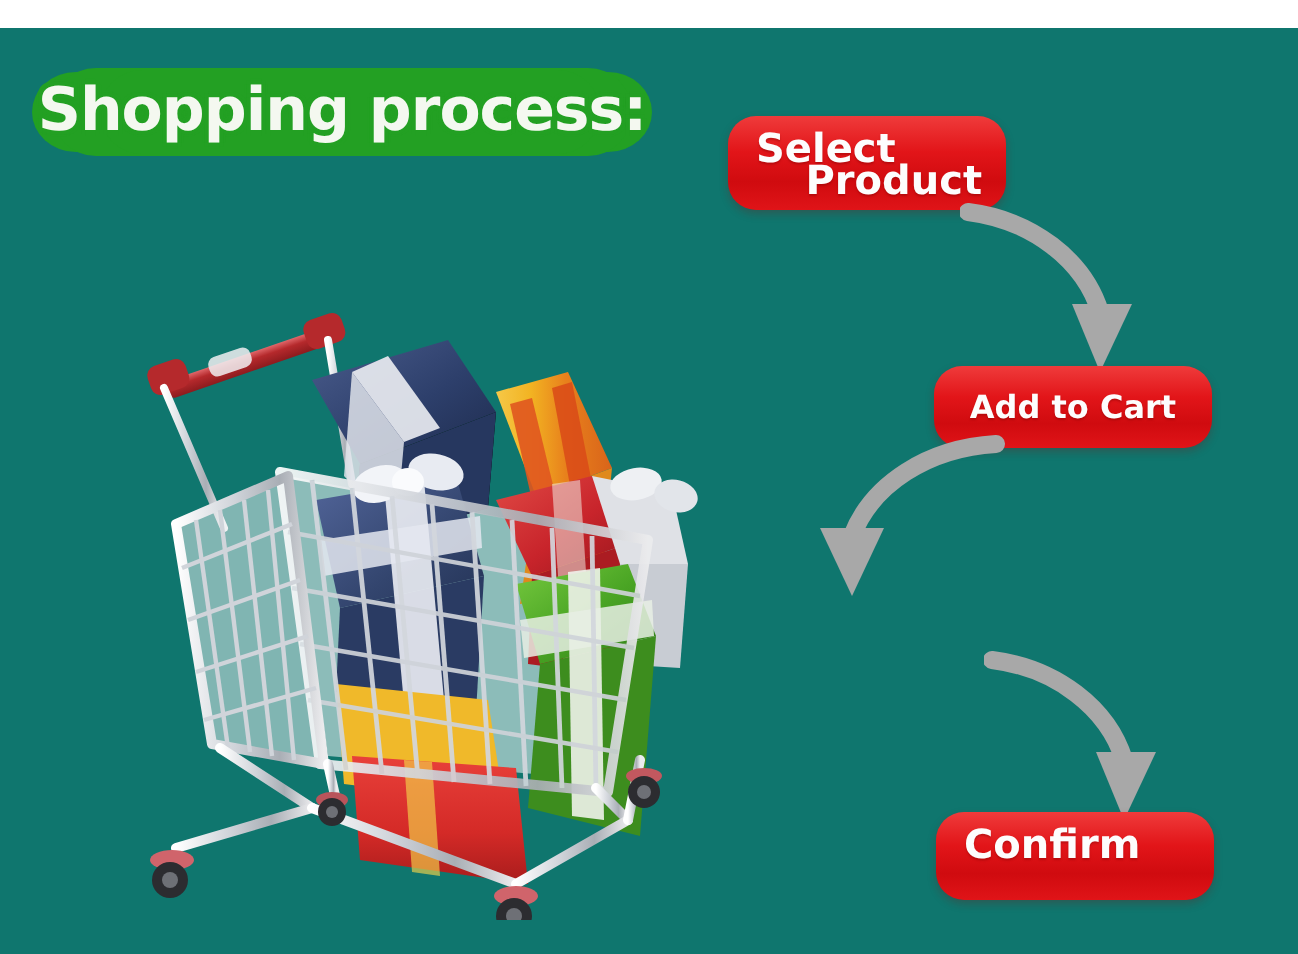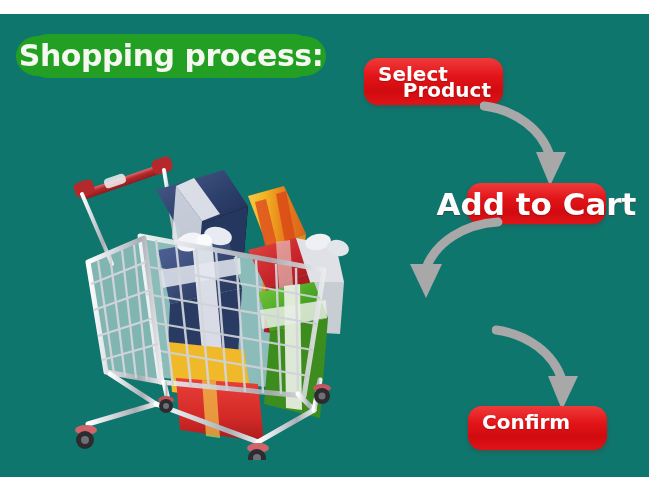--- a/index.html
+++ b/index.html
@@ -92,21 +92,21 @@
   .step-btn.stagger .lbl.l1 { left: 14px; top: 4px;  font-size: 20px; }
   .step-btn.stagger .lbl.l2 { right: 12px; bottom: 3px; font-size: 20px; }
   
   .step-btn.single {
     display: flex;
     align-items: center;
     justify-content: center;
   }
   .step-btn.single .lbl.l1 {
     position: static;
-    font-size: 31px;
+    font-size: 16px;
   }
 
   #btn-select   { left: 364px; top: 44px;  width: 139px; height: 47px; }
   #btn-addcart  { left: 467px; top: 169px; width: 139px; height: 41px; }
   #btn-click    { left: 378px; top: 278px; width: 139px; height: 40px; }
   #btn-confirm  { left: 468px; top: 392px; width: 139px; height: 44px; text-align: center; }
 
   
   .arrow-svg {
     position: absolute;

